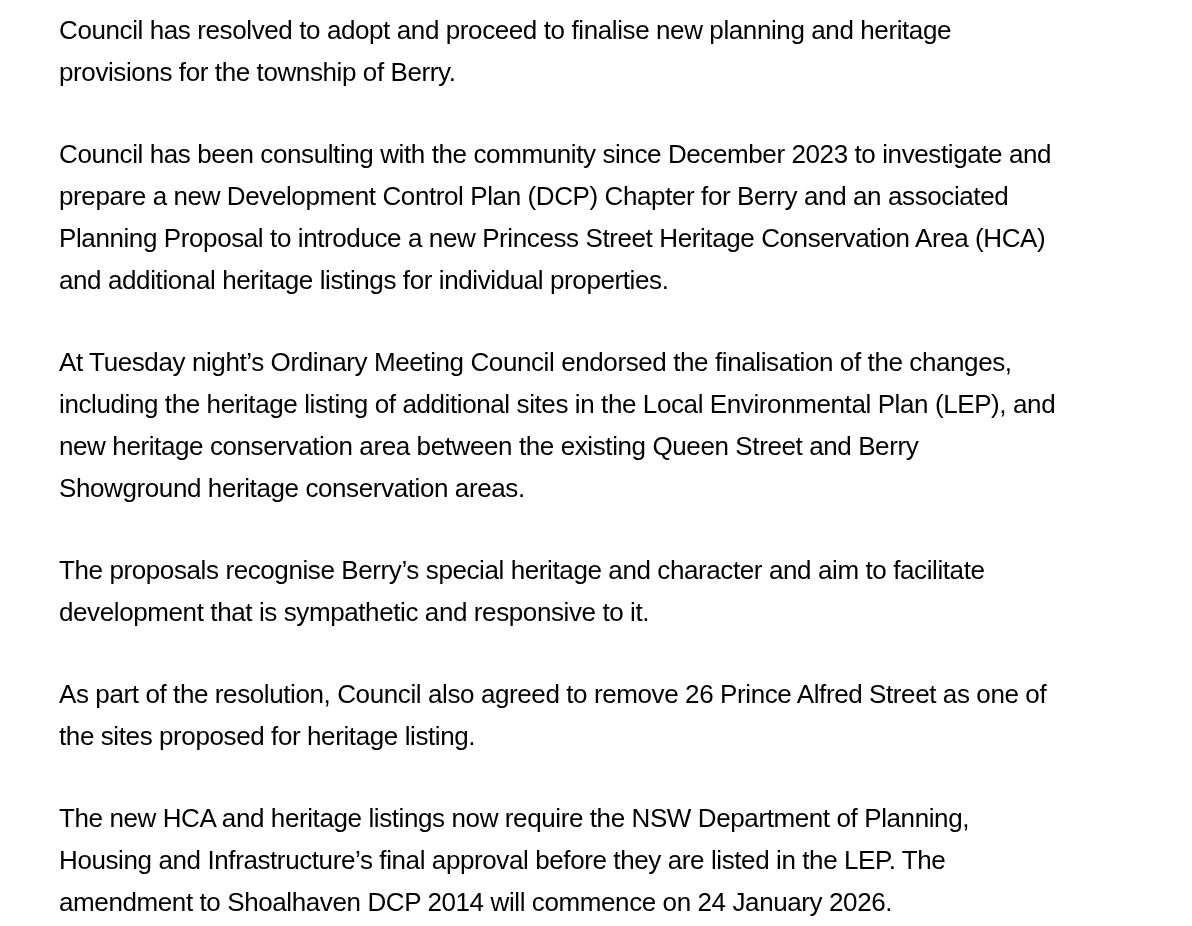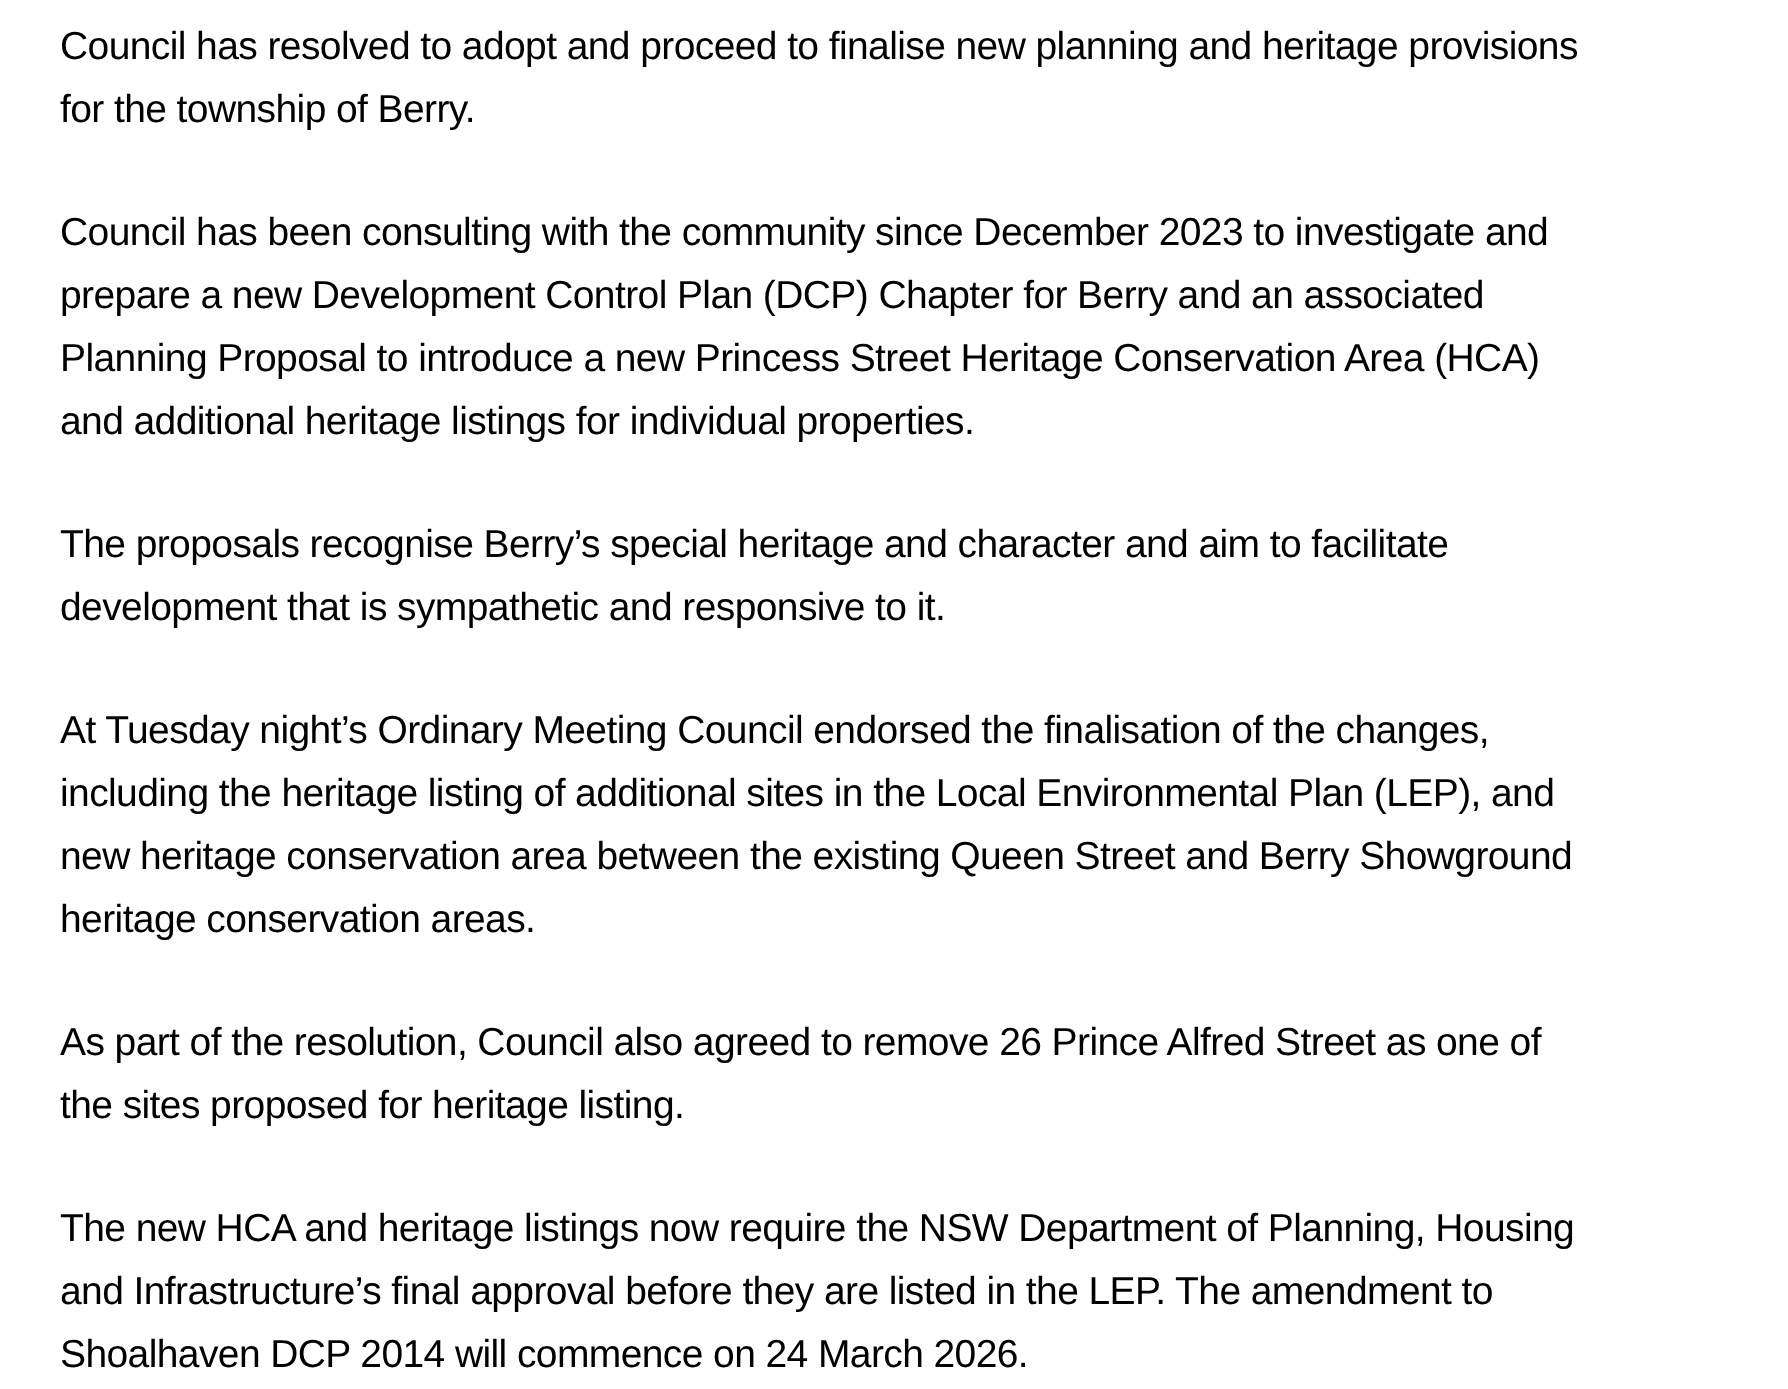--- a/index.html
+++ b/index.html
@@ -8,38 +8,38 @@
     background: #ffffff;
   }
   body {
     width: 1192px;
     height: 926px;
     overflow: hidden;
   }
   .article {
     box-sizing: border-box;
     width: 1100px;
-    padding: 9px 36px 0 40px;
+    padding: 9px 36px 0 59px;
     font-family: "Liberation Sans", sans-serif;
     font-size: 26px;
     letter-spacing: -0.4px;
     line-height: 42px;
     color: #000000;
     text-align: left;
   }
   .article p {
     margin: 0 0 40px 0;
   }
   .article p:last-child {
     margin-bottom: 0;
   }
 </style>
 </head>
 <body>
 
 <main class="article">
   <p>Council has resolved to adopt and proceed to finalise new planning and heritage provisions for the township of Berry.</p>
   <p>Council has been consulting with the community since December 2023 to investigate and prepare a new Development Control Plan (DCP) Chapter for Berry and an associated Planning Proposal to introduce a new Princess Street Heritage Conservation Area (HCA) and additional heritage listings for individual properties.</p>
+  <p>At Tuesday night’s Ordinary Meeting Council endorsed the finalisation of the changes, including the heritage listing of additional sites in the Local Environmental Plan (LEP), and new heritage conservation area between the existing Queen Street and Berry Showground heritage conservation areas.</p>
   <p>The proposals recognise Berry’s special heritage and character and aim to facilitate development that is sympathetic and responsive to it.</p>
-  <p>At Tuesday night’s Ordinary Meeting Council endorsed the finalisation of the changes, including the heritage listing of additional sites in the Local Environmental Plan (LEP), and new heritage conservation area between the existing Queen Street and Berry Showground heritage conservation areas.</p>
   <p>As part of the resolution, Council also agreed to remove 26 Prince Alfred Street as one of the sites proposed for heritage listing.</p>
-  <p>The new HCA and heritage listings now require the NSW Department of Planning, Housing and Infrastructure’s final approval before they are listed in the LEP. The amendment to Shoalhaven DCP 2014 will commence on 24 March 2026.</p>
+  <p>The new HCA and heritage listings now require the NSW Department of Planning, Housing and Infrastructure’s final approval before they are listed in the LEP. The amendment to Shoalhaven DCP 2014 will commence on 24 January 2026.</p>
 </main>
 
 </body></html>

